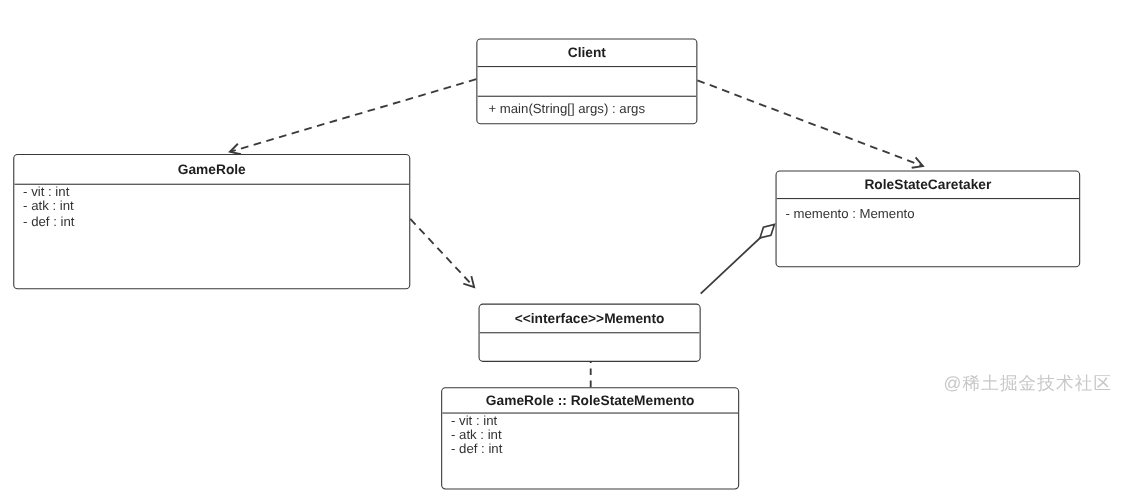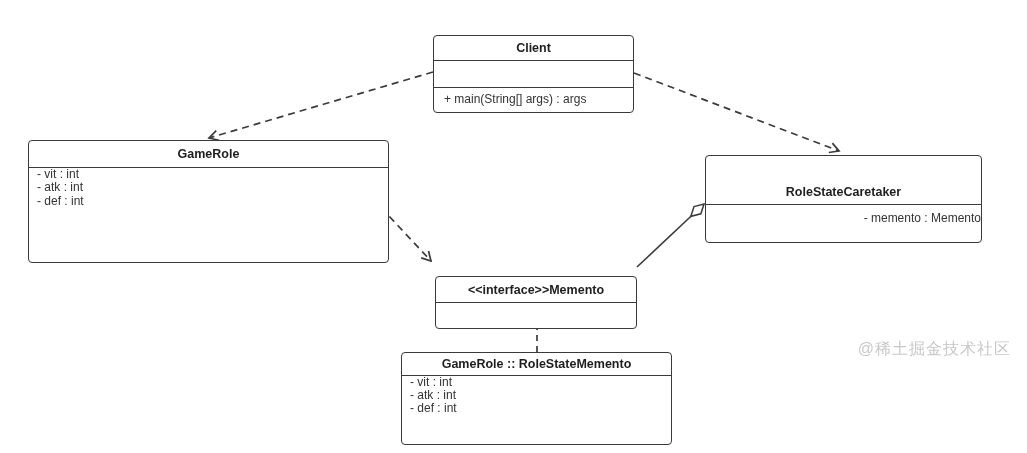--- a/index.html
+++ b/index.html
@@ -51,30 +51,30 @@
     padding-left: 8px;
     white-space: pre;
   }
   
   #cls-client { left: 433px; top: 35px; width: 201px; height: 78px; }
   #cls-client .uml-title { height: 25px; }
   #cls-client .sec-attrs { height: 27px; }
   #cls-client .sec-methods { height: 26px; }
   #cls-client .sec-methods .uml-row { line-height: 23px; padding-left: 10px; }
   
-  #cls-gamerole { left: 28px; top: 140px; width: 361px; height: 123px; }
+  #cls-gamerole { left: 12px; top: 140px; width: 361px; height: 123px; }
   #cls-gamerole .uml-title { height: 27px; }
   #cls-gamerole .sec-attrs { height: 40px; }
   #cls-gamerole .sec-attrs .uml-row { line-height: 13.4px; }
   #cls-gamerole .sec-methods { height: 55px; }
   #cls-gamerole .sec-methods .uml-row { line-height: 13.9px; }
   
   #cls-caretaker { left: 705px; top: 155px; width: 277px; height: 88px; }
-  #cls-caretaker .uml-title { height: 25px; margin-top: 24px; }
-  #cls-caretaker .sec-attrs { height: 28px; text-align: right; }
+  #cls-caretaker .uml-title { height: 25px; }
+  #cls-caretaker .sec-attrs { height: 28px; }
   #cls-caretaker .sec-attrs .uml-row { line-height: 26px; }
   #cls-caretaker .sec-methods { height: 35px; }
   #cls-caretaker .sec-methods .uml-row { line-height: 15.5px; padding-top: 1px; }
   
   #cls-memento { left: 435px; top: 240px; width: 202px; height: 53px; margin-top: 36px; }
   #cls-memento .uml-title { height: 26px; }
   #cls-memento .sec-body { height: 27px; }
   
   #cls-rsm { left: 401px; top: 352px; width: 271px; height: 93px; }
   #cls-rsm .uml-title { height: 23px; }

